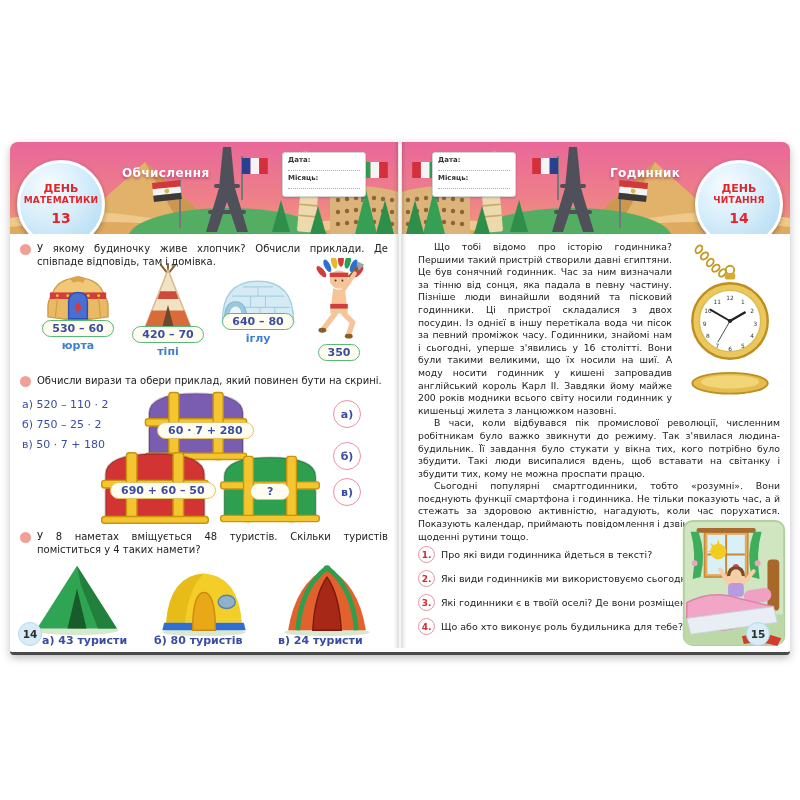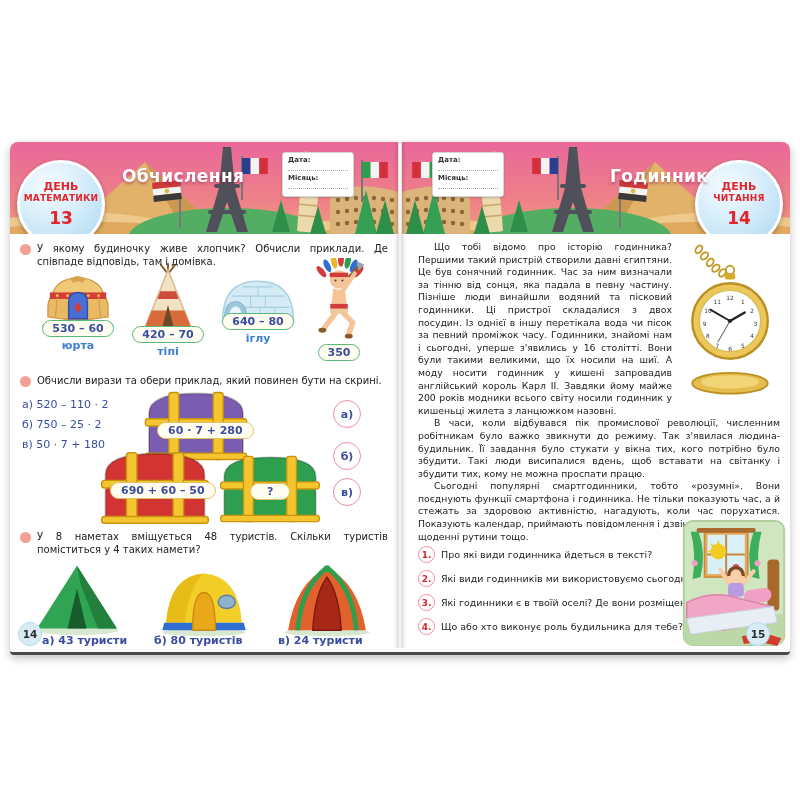--- a/index.html
+++ b/index.html
@@ -18,26 +18,26 @@
   .scenery{position:absolute;left:0;top:0;width:388px;height:92px;}
   .flip{transform:scaleX(-1);}
   .badge{position:absolute;top:18px;width:88px;height:88px;border-radius:50%;z-index:4;
          background:radial-gradient(circle at 35% 28%,#f6fcff 0%,#d6edfa 45%,#a9d7f0 100%);
          border:3px solid #fff;box-shadow:0 2px 5px rgba(0,0,0,.3);
          display:flex;flex-direction:column;align-items:center;justify-content:center;text-align:center;}
   .page.left .badge{left:7px;}
   .page.right .badge{right:7px;}
   .b1{font-size:11px;font-weight:bold;color:#e3242b;line-height:12px;}
   .b2{font-size:9px;font-weight:bold;color:#e3242b;line-height:11px;letter-spacing:.2px;}
-  .bn{font-size:17px;font-weight:bold;color:#e3242b;margin-top:4px;}
-  .hdr-title{position:absolute;top:24px;font-size:17px;font-weight:bold;color:#fff;z-index:4;
+  .bn{font-size:14px;font-weight:bold;color:#e3242b;margin-top:4px;}
+  .hdr-title{position:absolute;top:24px;font-size:12px;font-weight:bold;color:#fff;z-index:4;
              letter-spacing:.4px;text-shadow:0 2px 3px rgba(150,30,80,.55);}
   .page.left .hdr-title{left:112px;}
   .page.right .hdr-title{left:208px;}
-  .datebox{position:absolute;top:10px;width:72px;z-index:4;background:#fff;border:1px solid #d4d4d4;
+  .datebox{position:absolute;top:10px;width:84px;z-index:4;background:#fff;border:1px solid #d4d4d4;
            border-radius:3px;padding:3px 5px 4px;box-shadow:0 1px 2px rgba(0,0,0,.18);}
   .page.left .datebox{left:272px;}
   .page.right .datebox{left:30px;}
   .daterow{margin-bottom:3px;}
   .datelbl{font-size:7px;font-weight:bold;color:#333;display:block;}
   .dotline{height:7px;border-bottom:1.5px dotted #aaa;}
   
   .t-row{position:absolute;left:10px;width:368px;display:flex;gap:6px;z-index:2;}
   .bullet{flex:0 0 11px;width:11px;height:11px;border-radius:50%;background:#f2a095;margin-top:2px;}
   .t-text{font-size:10px;line-height:13px;color:#222;text-align:justify;}

